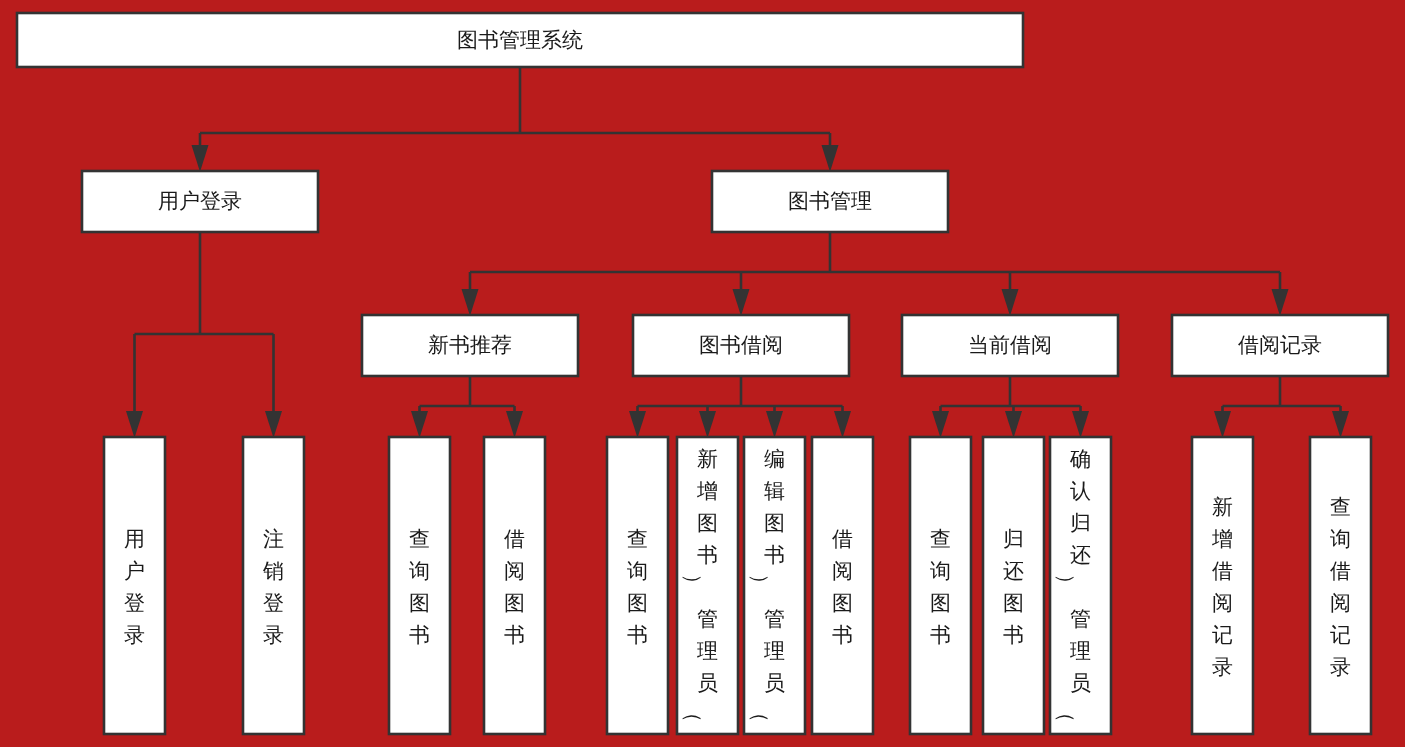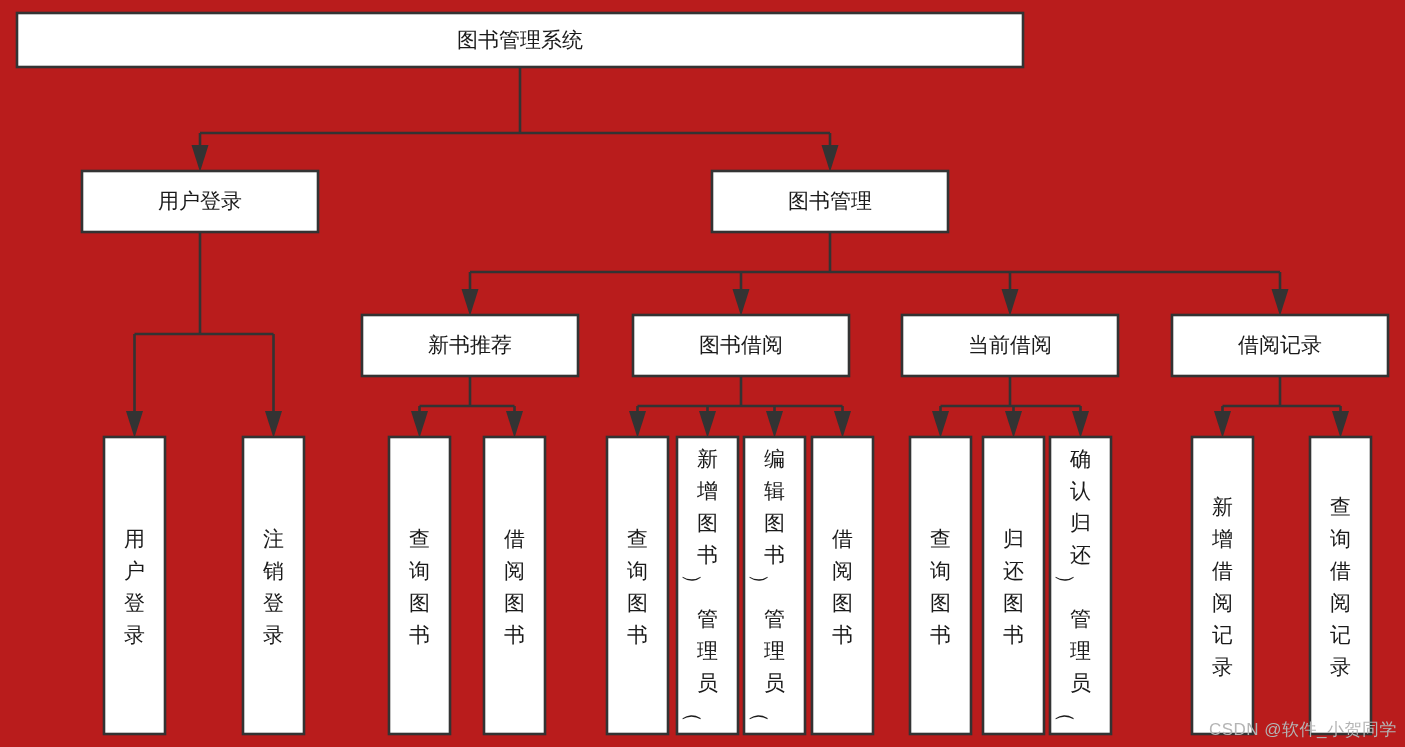--- a/index.html
+++ b/index.html
@@ -217,15 +217,14 @@
           <rect class="node-box" x="1192" y="437" width="61" height="297"></rect>
           <text class="node-label-v" x="1222.5" y="514.46"><tspan x="1222.5" dy="0">新</tspan><tspan x="1222.5" dy="32">增</tspan><tspan x="1222.5" dy="32">借</tspan><tspan x="1222.5" dy="32">阅</tspan><tspan x="1222.5" dy="32">记</tspan><tspan x="1222.5" dy="32">录</tspan></text>
         </g>
         <g>
           <rect class="node-box" x="1310" y="437" width="61" height="297"></rect>
           <text class="node-label-v" x="1340.5" y="514.46"><tspan x="1340.5" dy="0">查</tspan><tspan x="1340.5" dy="32">询</tspan><tspan x="1340.5" dy="32">借</tspan><tspan x="1340.5" dy="32">阅</tspan><tspan x="1340.5" dy="32">记</tspan><tspan x="1340.5" dy="32">录</tspan></text>
         </g>
       </g>
   </svg>
 
-  <div class="watermark">CSDN @软件_小贺同学</div>
 
 </div>
 
 </body></html>

